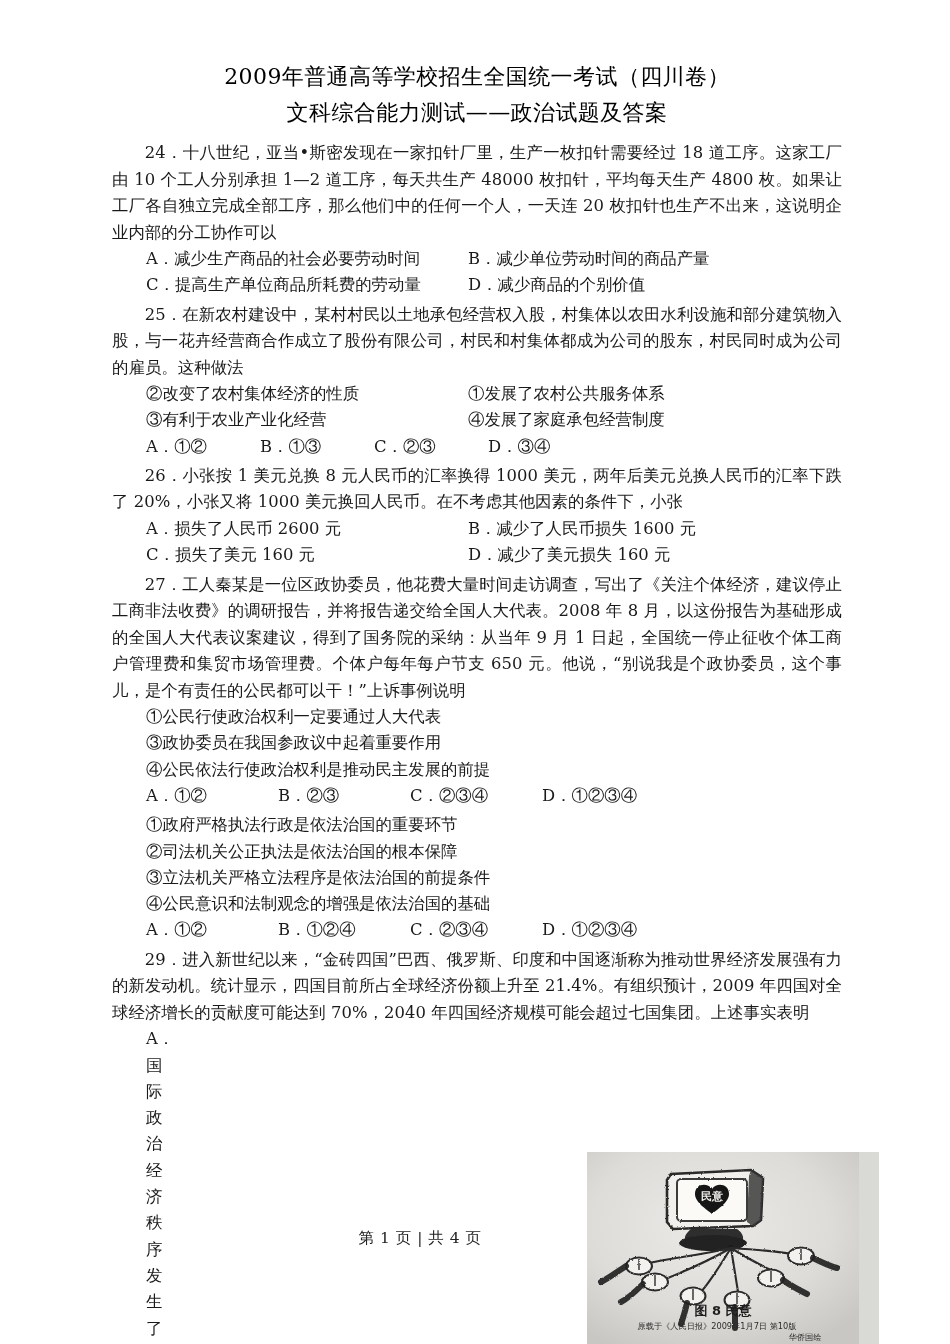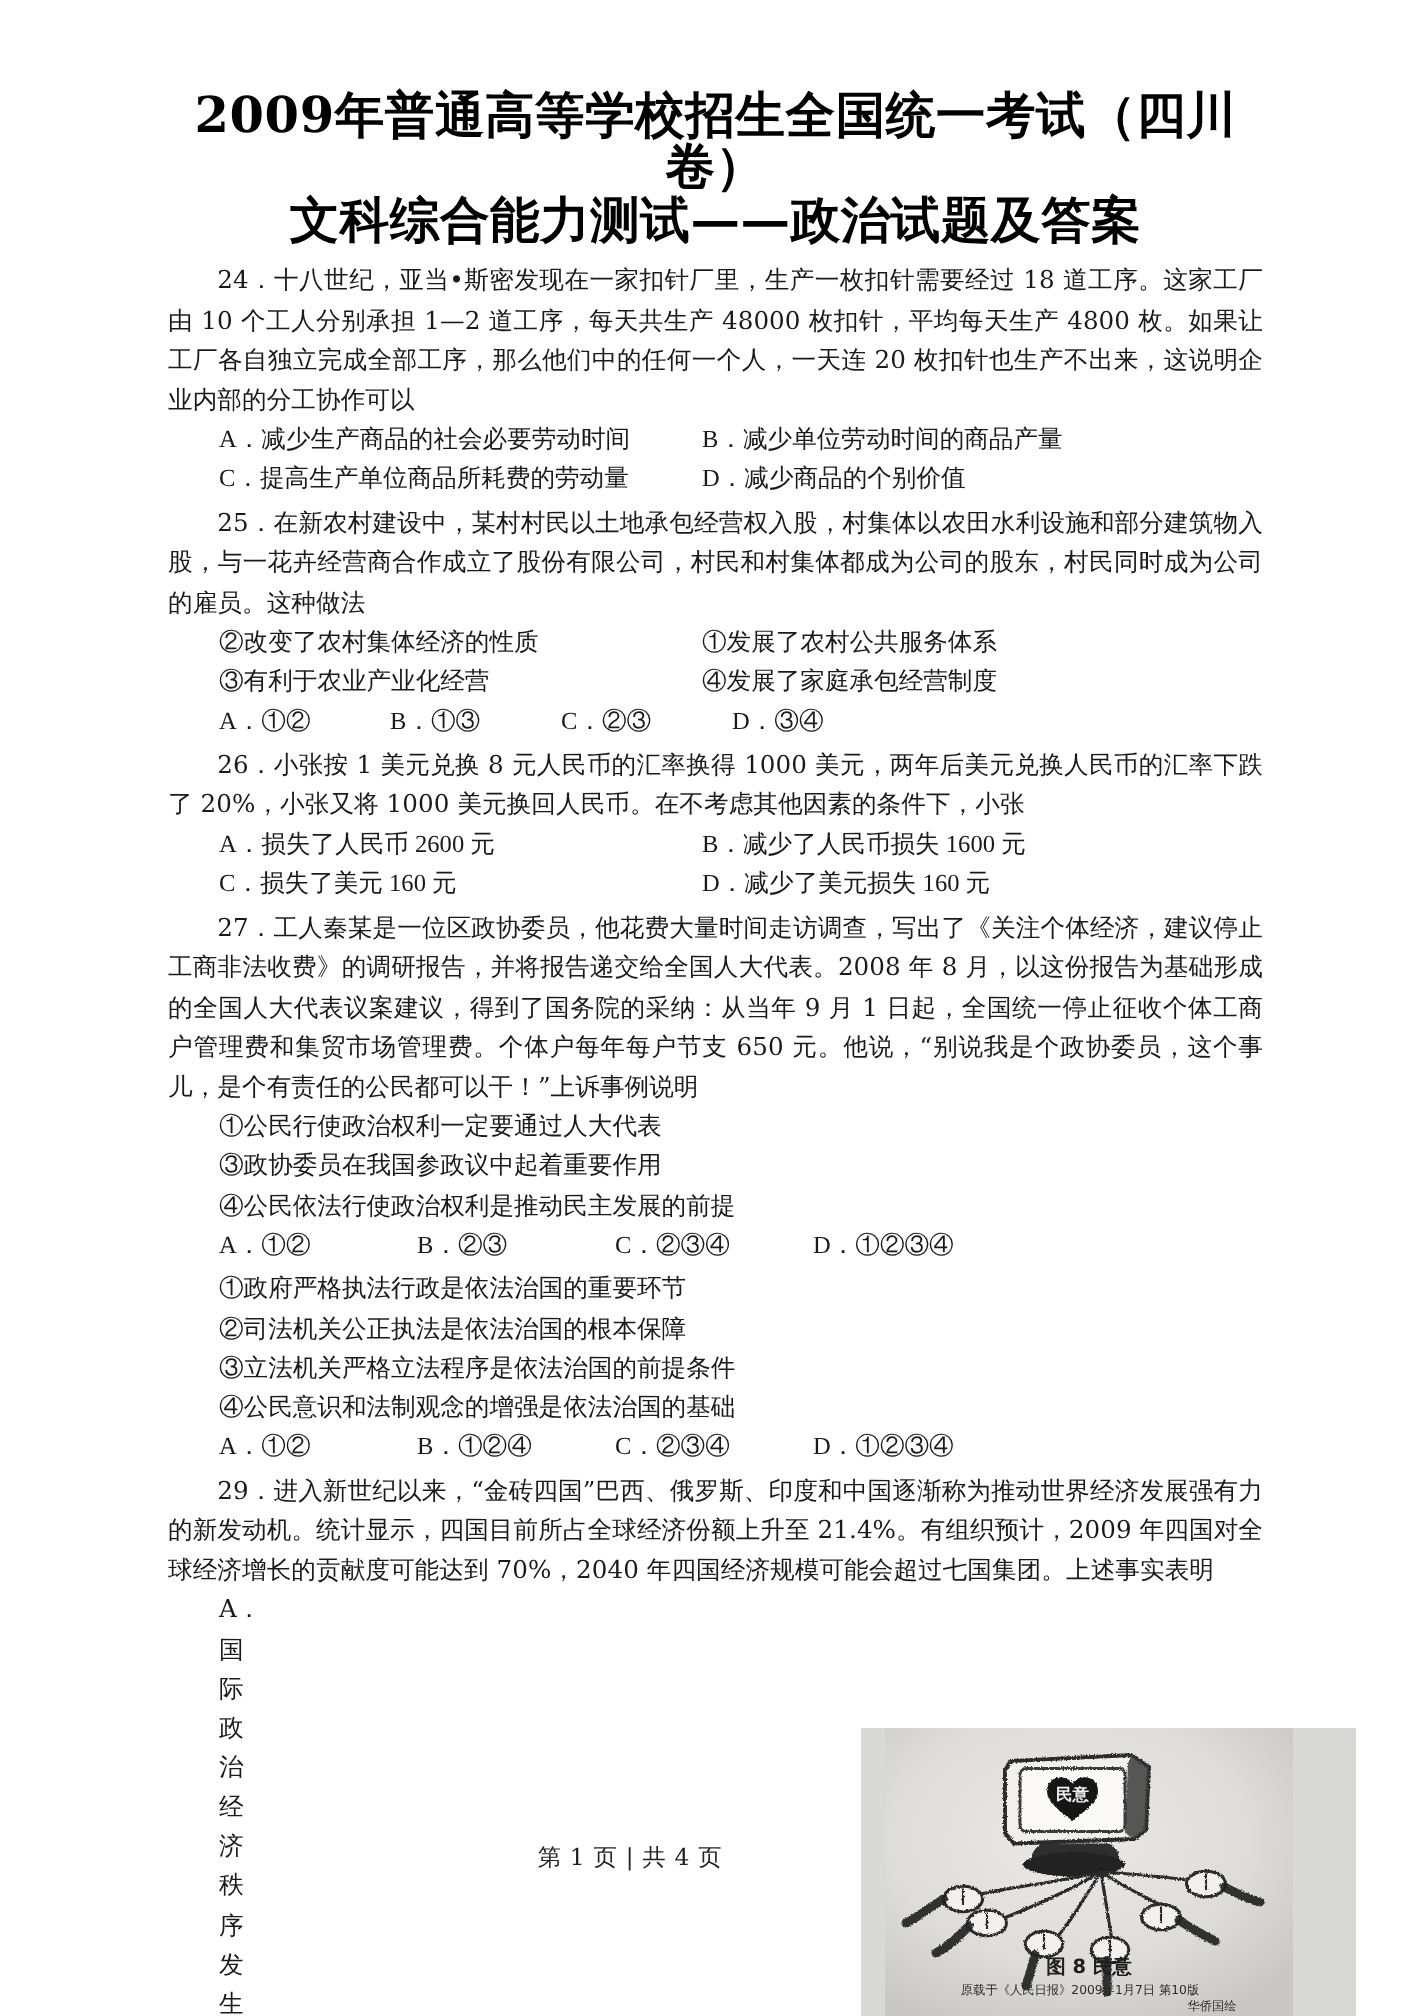--- a/index.html
+++ b/index.html
@@ -28,22 +28,22 @@
     top: 60px;
     width: 730px;
   }
 
   
   .title-block {
     text-align: center;
     margin-bottom: 10px;
   }
   .title-line {
-    font-size: 33px;
-    font-weight: bold;
+    font-size: 22px;
+    font-weight: normal;
     line-height: 34px;
     letter-spacing: 0.4px;
     color: #000;
   }
   .title-line.second {
     margin-top: 2px;
   }
 
   
   .question {
@@ -64,21 +64,20 @@
     margin: 0;
     padding-left: 34px;
     white-space: pre;
   }
   .opt-row {
     font-size: 16.4px;
     line-height: 26.3px;
     margin: 0;
     padding-left: 34px;
     display: flex;
-    font-family: Liberation Serif, serif;
   }
   .opt-row.two-col .opt {
     width: 322px;
     flex: 0 0 auto;
   }
   .opt-row.four-col .opt {
     width: 114px;
     flex: 0 0 auto;
   }
   .opt-row.four-col.wide .opt {
@@ -95,27 +94,26 @@
     display: flex;
   }
   .opt-list .opt-line .lbl {
     flex: 0 0 auto;
     width: 26px;
   }
 
   
   .figure {
     position: absolute;
-    left: 574px;
+    left: 587px;
     top: 1152px;
-    width: 314px;
+    width: 292px;
     height: 192px;
     overflow: hidden;
     background: #d9d9d6;
-    padding-left: 16px;
   }
   .figure svg { display: block; }
 
   
   .footer {
     position: absolute;
     left: 0;
     top: 1228px;
     width: 864px;
     text-align: center;

